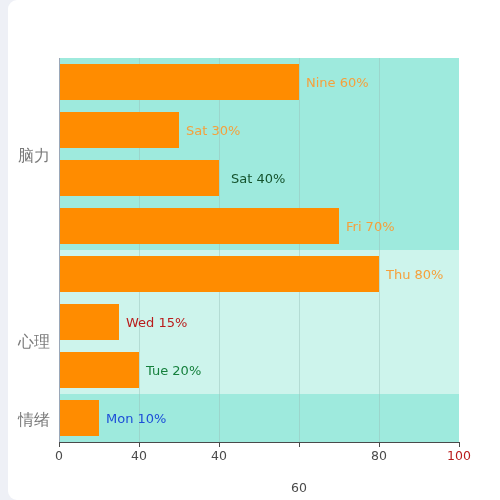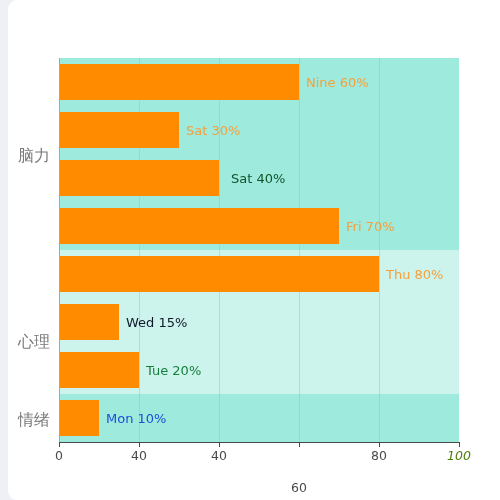--- a/index.html
+++ b/index.html
@@ -139,21 +139,21 @@
         <div class="bar" style="left: 0px; top: 246px; width: 60px; height: 36px; background: rgb(255, 140, 0);"></div>
         <div class="bar" style="left: 0px; top: 294px; width: 80px; height: 36px; background: rgb(255, 140, 0);"></div>
         <div class="bar" style="left: 0px; top: 342px; width: 40px; height: 36px; background: rgb(255, 140, 0);"></div>
       </div>
     <div id="bar-labels-layer">
         <div class="bar-label" style="left: 247px; top: 18px; color: rgb(245, 160, 60);">Nine 60%</div>
         <div class="bar-label" style="left: 127px; top: 66px; color: rgb(245, 160, 60);">Sat 30%</div>
         <div class="bar-label" style="left: 172px; top: 114px; color: #14532d;">Sat 40%</div>
         <div class="bar-label" style="left: 287px; top: 162px; color: rgb(245, 160, 60); text-align: right;">Fri 70%</div>
         <div class="bar-label" style="left: 327px; top: 210px; color: rgb(245, 160, 60);">Thu 80%</div>
-        <div class="bar-label" style="left: 67px; top: 258px; color: #0f172a;">Wed 15%</div>
+        <div class="bar-label" style="left: 67px; top: 258px; color: #b91c1c;">Wed 15%</div>
         <div class="bar-label" style="left: 87px; top: 306px; color: #15803d;">Tue 20%</div>
         <div class="bar-label" style="left: 47px; top: 354px; color: #1d4ed8;">Mon 10%</div>
       </div>
   </div>
 
   <div id="cat-labels">
       <div class="cat-label" style="top: 90px; color: rgb(122, 122, 122);">脑力</div>
       <div class="cat-label" style="top: 276px; color: rgb(122, 122, 122);">心理</div>
       <div class="cat-label" style="top: 354px; color: rgb(122, 122, 122);">情绪</div>
     </div>
@@ -165,16 +165,16 @@
       <div class="tick-label" style="left: 59px; color: rgb(74, 74, 74);">0</div>
       <div class="tick-mark" style="left: 139px; background: rgb(74, 74, 74);"></div>
       <div class="tick-label" style="left: 139px; color: rgb(74, 74, 74);">40</div>
       <div class="tick-mark" style="left: 219px; background: rgb(74, 74, 74);"></div>
       <div class="tick-label" style="left: 219px; color: rgb(74, 74, 74);">40</div>
       <div class="tick-mark" style="left: 299px; background: rgb(74, 74, 74);"></div>
       <div class="tick-label" style="left: 299px; color: rgb(74, 74, 74); margin-top: 32px;">60</div>
       <div class="tick-mark" style="left: 379px; background: rgb(74, 74, 74);"></div>
       <div class="tick-label" style="left: 379px; color: rgb(74, 74, 74);">80</div>
       <div class="tick-mark" style="left: 459px; background: rgb(74, 74, 74);"></div>
-      <div class="tick-label" style="left: 459px; color: #4d7c0f; font-style: italic;">100</div>
+      <div class="tick-label" style="left: 459px; color: #b91c1c;">100</div>
     </div>
 
 </div>
 
 </body></html>

